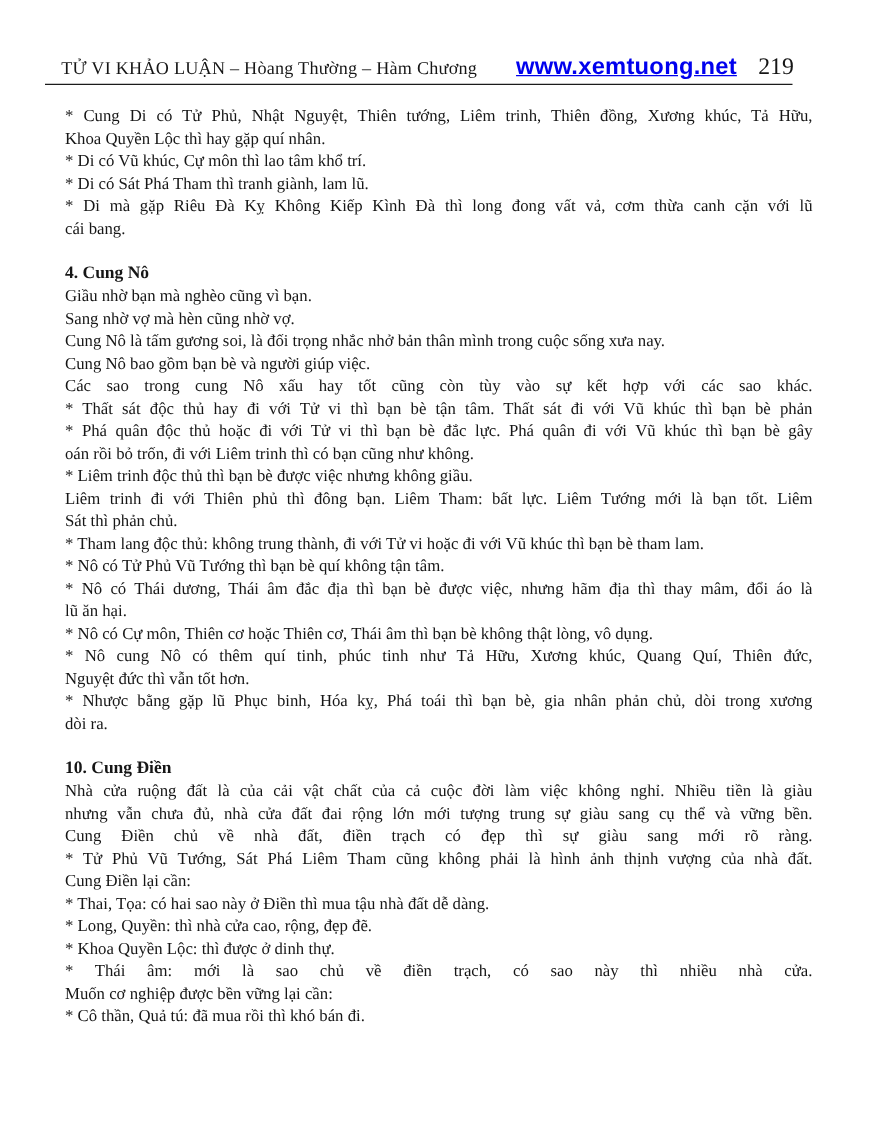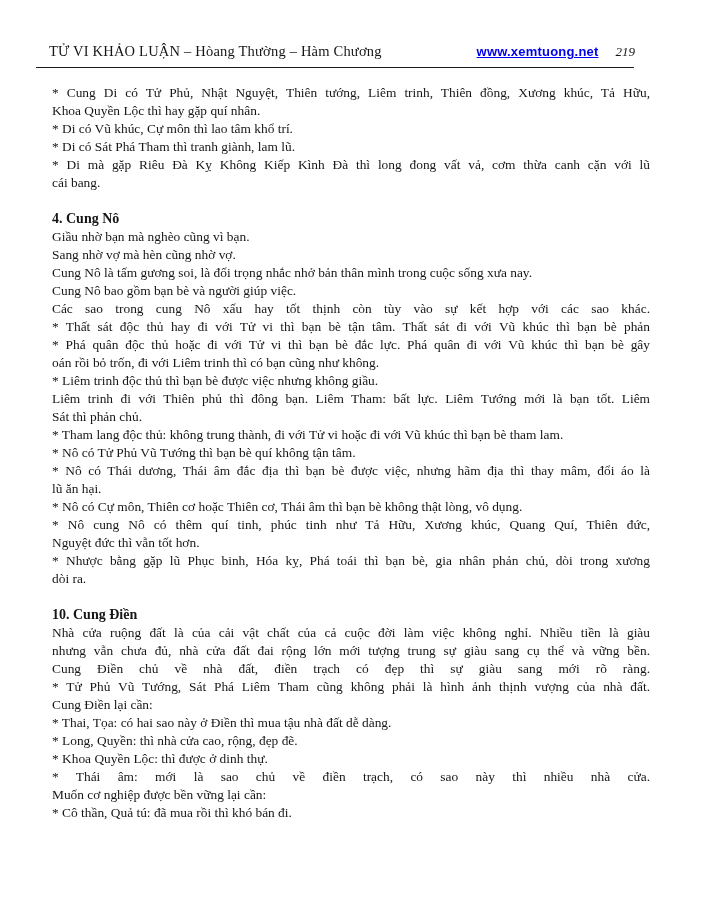--- a/index.html
+++ b/index.html
@@ -22,26 +22,26 @@
     justify-content: space-between;
     align-items: baseline;
     font-size: 14.5px;
     white-space: nowrap;
   }
   .book-title { letter-spacing: 0.2px; }
   .header-right { display: flex; align-items: baseline; }
   .site-link {
     font-family: "Liberation Sans", "DejaVu Sans", sans-serif;
     font-weight: 700;
-    font-size: 13px;
+    font-size: 19px;
     text-decoration: underline;
     letter-spacing: 0.2px;
     cursor: pointer;
   }
-  .page-number { margin-left: 17px; font-size: 13px; font-style: italic; }
+  .page-number { margin-left: 17px; font-size: 19px; }
   .rule {
     position: absolute;
     top: 67px;
     left: 36px;
     width: 598px;
     height: 0;
     border-top: 1.8px solid #1b1b1b;
   }
   .content {
     position: absolute;
@@ -74,21 +74,21 @@
       <div class="line plain">* Di có Vũ khúc, Cự môn thì lao tâm khổ trí.</div>
       <div class="line plain">* Di có Sát Phá Tham thì tranh giành, lam lũ.</div>
       <div class="line full">* Di mà gặp Riêu Đà Kỵ Không Kiếp Kình Đà thì long đong vất vả, cơm thừa canh cặn với lũ</div>
       <div class="line plain">cái bang.</div>
       <div class="line blank"></div>
       <div class="line heading">4. Cung Nô</div>
       <div class="line plain">Giầu nhờ bạn mà nghèo cũng vì bạn.</div>
       <div class="line plain">Sang nhờ vợ mà hèn cũng nhờ vợ.</div>
       <div class="line plain">Cung Nô là tấm gương soi, là đối trọng nhắc nhở bản thân mình trong cuộc sống xưa nay.</div>
       <div class="line plain">Cung Nô bao gồm bạn bè và người giúp việc.</div>
-      <div class="line full">Các sao trong cung Nô xấu hay tốt thịnh còn tùy vào sự kết hợp với các sao khác.</div>
+      <div class="line full">Các sao trong cung Nô xấu hay tốt cũng còn tùy vào sự kết hợp với các sao khác.</div>
       <div class="line full">* Thất sát độc thủ hay đi với Tử vi thì bạn bè tận tâm. Thất sát đi với Vũ khúc thì bạn bè phản</div>
       <div class="line full">* Phá quân độc thủ hoặc đi với Tử vi thì bạn bè đắc lực. Phá quân đi với Vũ khúc thì bạn bè gây</div>
       <div class="line plain">oán rồi bỏ trốn, đi với Liêm trinh thì có bạn cũng như không.</div>
       <div class="line plain">* Liêm trinh độc thủ thì bạn bè được việc nhưng không giầu.</div>
       <div class="line full">Liêm trinh đi với Thiên phủ thì đông bạn. Liêm Tham: bất lực. Liêm Tướng mới là bạn tốt. Liêm</div>
       <div class="line plain">Sát thì phản chủ.</div>
       <div class="line plain">* Tham lang độc thủ: không trung thành, đi với Tử vi hoặc đi với Vũ khúc thì bạn bè tham lam.</div>
       <div class="line plain">* Nô có Tử Phủ Vũ Tướng thì bạn bè quí không tận tâm.</div>
       <div class="line full">* Nô có Thái dương, Thái âm đắc địa thì bạn bè được việc, nhưng hãm địa thì thay mâm, đổi áo là</div>
       <div class="line plain">lũ ăn hại.</div>

